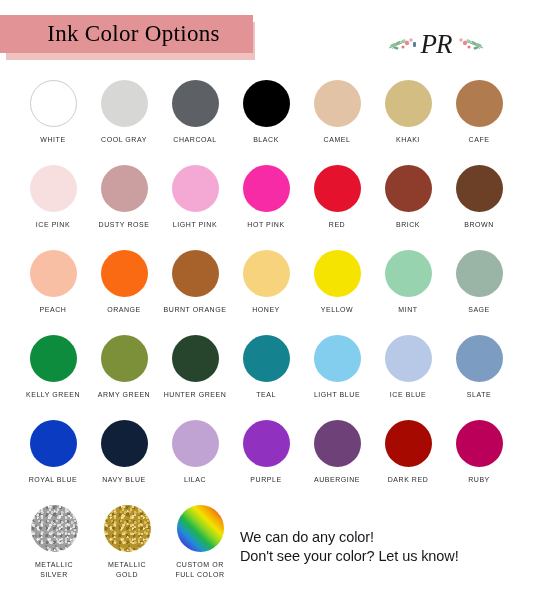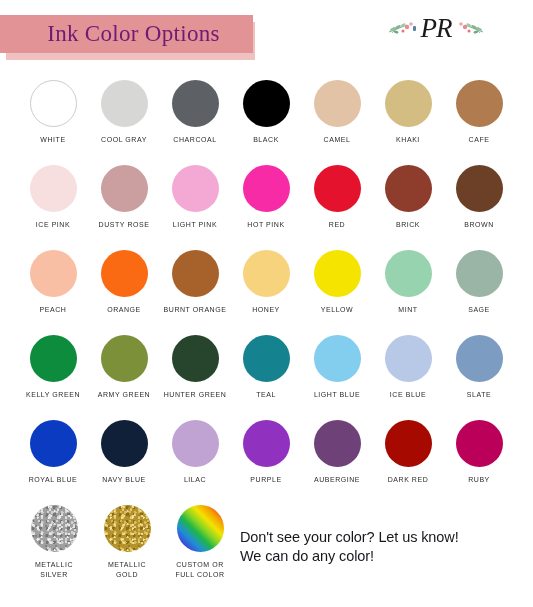--- a/index.html
+++ b/index.html
@@ -34,41 +34,42 @@
     left: 0px;
     top: 15px;
     width: 253px;
     height: 38px;
     background: #e19396;
     display: flex;
     align-items: center;
     justify-content: center;
   }
   .title-text {
-    color: #701a75;
+    color: #000000;
     font-family: "Liberation Serif", serif;
     font-size: 23px;
     letter-spacing: 0.3px;
     white-space: nowrap;
     padding-left: 14px;
     text-align: right;
   }
 
   
   .logo {
     position: absolute;
     right: 22px;
     top: 12px;
     width: 150px;
     height: 50px;
     text-align: center;
   }
   .logo-mark {
     position: relative;
     height: 32px;
+    margin-top: 16px;
   }
   .logo-pr {
     font-family: "Liberation Serif", serif;
     font-style: italic;
     font-size: 27px;
     color: #1b1b1b;
     line-height: 32px;
     letter-spacing: -1px;
   }
   .logo-floral {
@@ -389,15 +390,15 @@
       </div>
       <div class="cell">
         <div class="swatch rainbow"></div>
         <div class="swatch-label">CUSTOM OR
 FULL COLOR</div>
       </div>
     </div>
   </div>
 
 <div class="footer-note">
+  <div>We can do any color!</div>
   <div>Don't see your color? Let us know!</div>
-  <div>We can do any color!</div>
 </div>
 
 </body></html>

